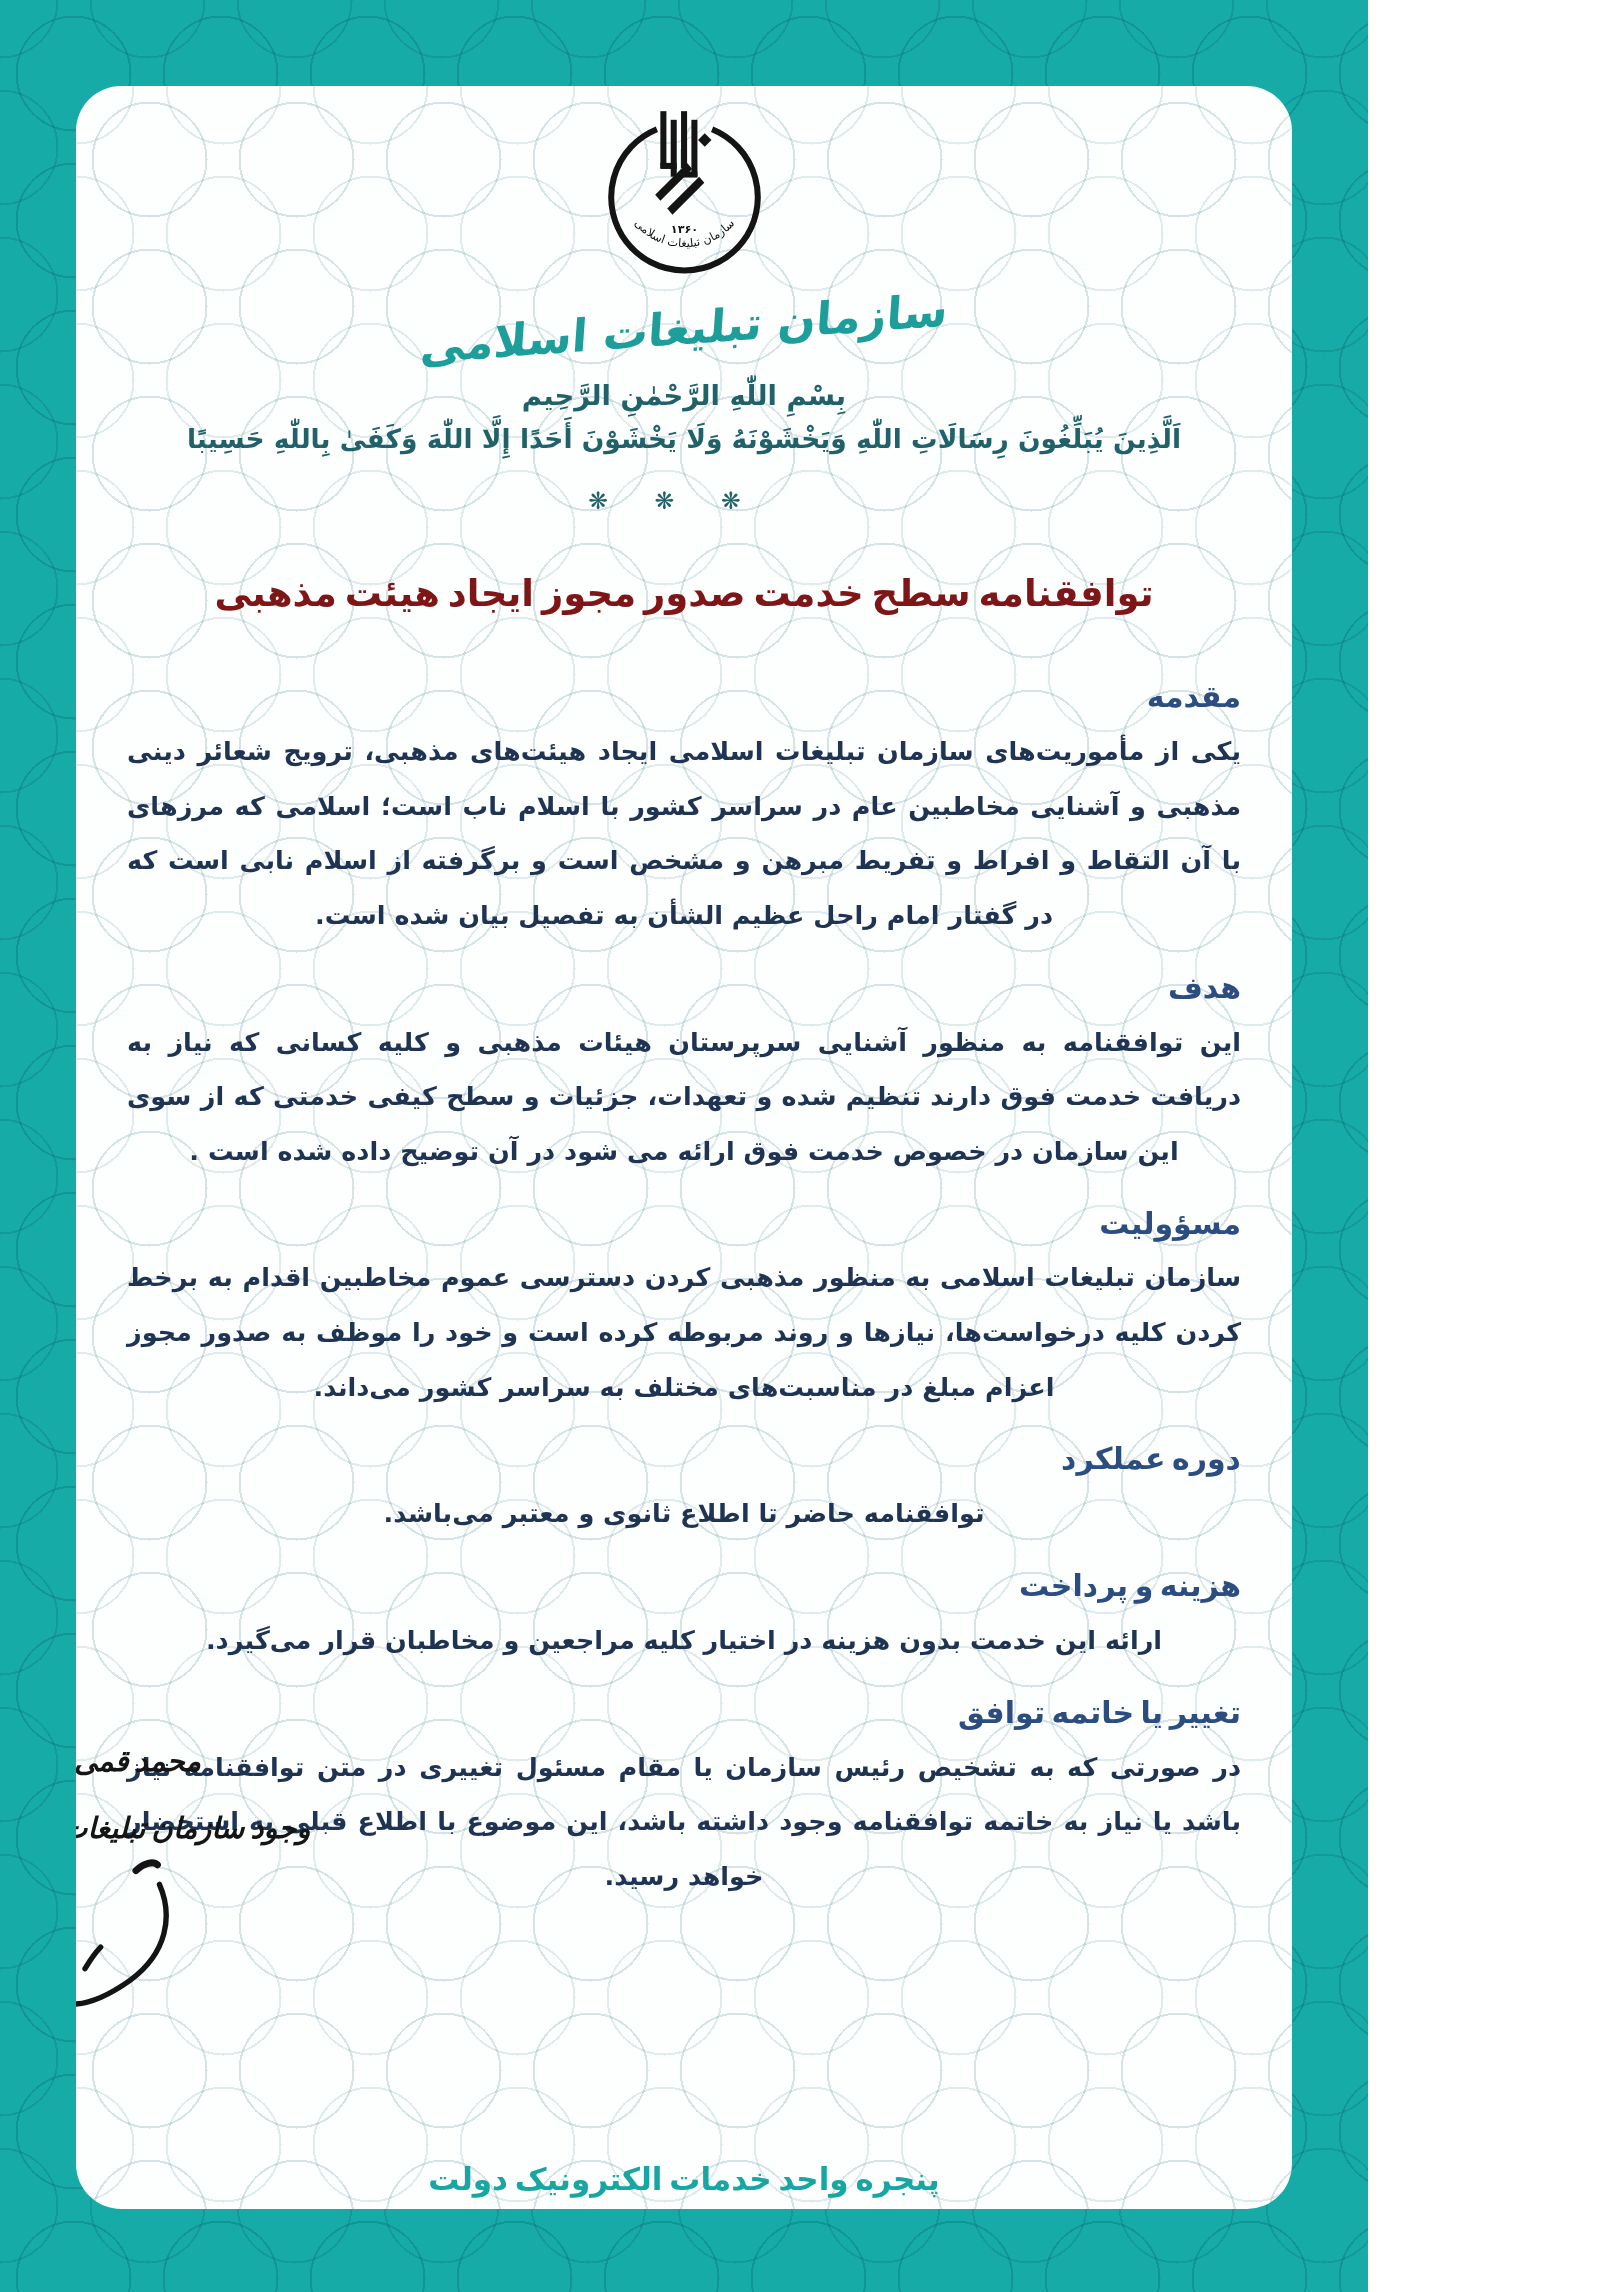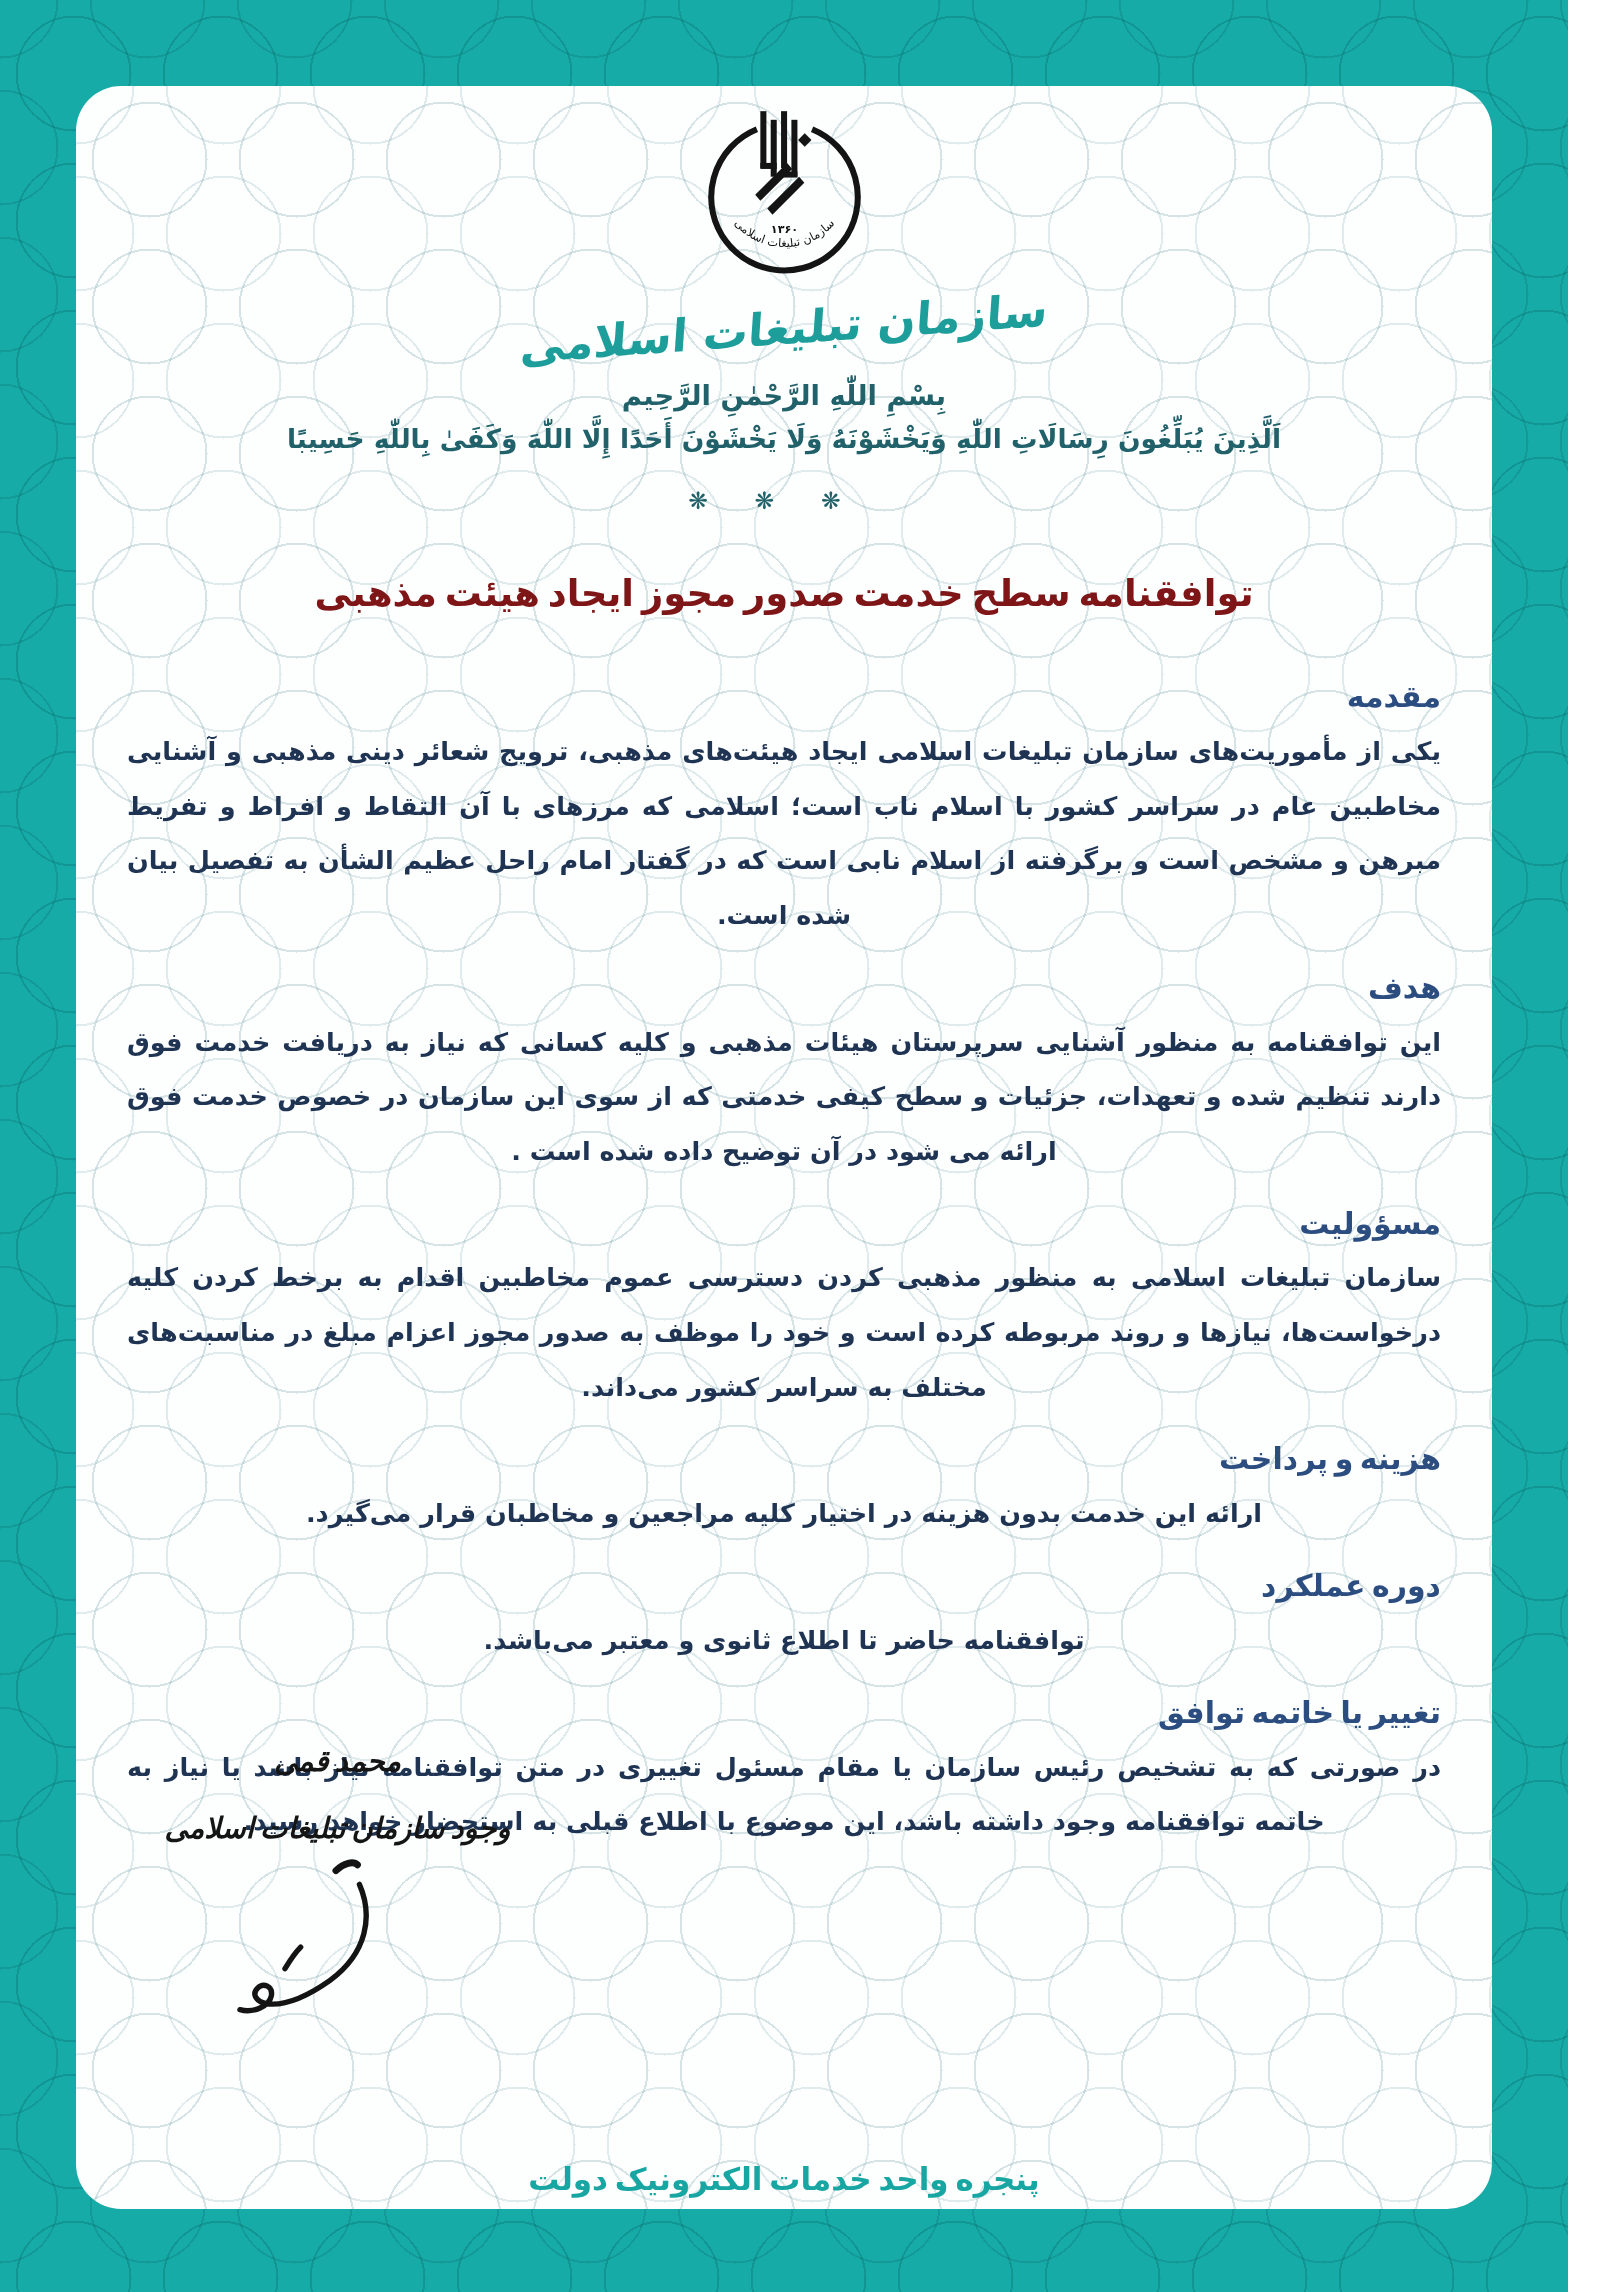--- a/index.html
+++ b/index.html
@@ -16,21 +16,21 @@
   }
   *{box-sizing:border-box;margin:0;padding:0;}
   html,body{width:1621px;}
   body{
     font-family:"DejaVu Sans", sans-serif;
     background:#fff;
   }
   
   .page{
     position:relative;
-    width:1568px;height:2293px;
+    width:1368px;height:2293px;
     background-color:var(--border-teal,#17ABA8);
     background-image:
       radial-gradient(circle, rgba(0,0,0,0) 0 56px, rgba(8,110,108,0.35) 56px 58px, rgba(0,0,0,0) 58px),
       radial-gradient(circle, rgba(0,0,0,0) 0 56px, rgba(8,110,108,0.28) 56px 58px, rgba(0,0,0,0) 58px);
     background-size:147px 147px,147px 147px;
     background-position:0 0,74px 74px;
     padding:86px 76px 84px 76px;
   }
   
   .sheet{
@@ -183,27 +183,27 @@
         <h2>هدف</h2>
         <p>این توافقنامه به منظور آشنایی سرپرستان هیئات مذهبی و کلیه کسانی که نیاز به دریافت خدمت فوق دارند تنظیم شده و تعهدات، جزئیات و سطح کیفی خدمتی که از سوی این سازمان در خصوص خدمت فوق ارائه می شود در آن توضیح داده شده است .</p>
       </section>
 
       <section class="section">
         <h2>مسؤولیت</h2>
         <p>سازمان تبلیغات اسلامی به منظور مذهبی کردن دسترسی عموم مخاطبین اقدام به برخط کردن کلیه درخواست‌ها، نیازها و روند مربوطه کرده است و خود را موظف به صدور مجوز اعزام مبلغ در مناسبت‌های مختلف به سراسر کشور می‌داند.</p>
       </section>
 
       <section class="section">
+        <h2>دوره عملکرد</h2>
+        <p>توافقنامه حاضر تا اطلاع ثانوی و معتبر می‌باشد.</p>
+      </section>
+
+      <section class="section">
         <h2>هزینه و پرداخت</h2>
         <p>ارائه این خدمت بدون هزینه در اختیار کلیه مراجعین و مخاطبان قرار می‌گیرد.</p>
-      </section>
-
-      <section class="section">
-        <h2>دوره عملکرد</h2>
-        <p>توافقنامه حاضر تا اطلاع ثانوی و معتبر می‌باشد.</p>
       </section>
 
       <section class="section">
         <h2>تغییر یا خاتمه توافق</h2>
         <p>در صورتی که به تشخیص رئیس سازمان یا مقام مسئول تغییری در متن توافقنامه نیاز باشد یا نیاز به خاتمه توافقنامه وجود داشته باشد، این موضوع با اطلاع قبلی به استحضار خواهد رسید.</p>
       </section>
 
     </main>
 
     <div class="signature">

